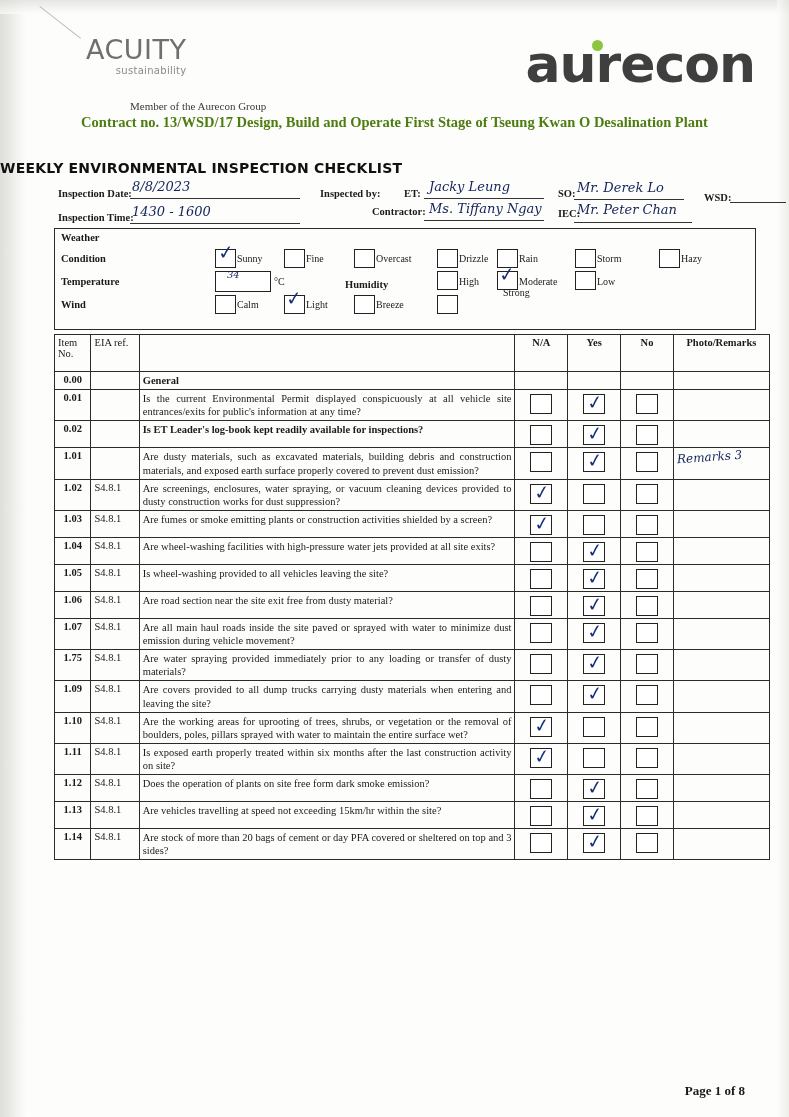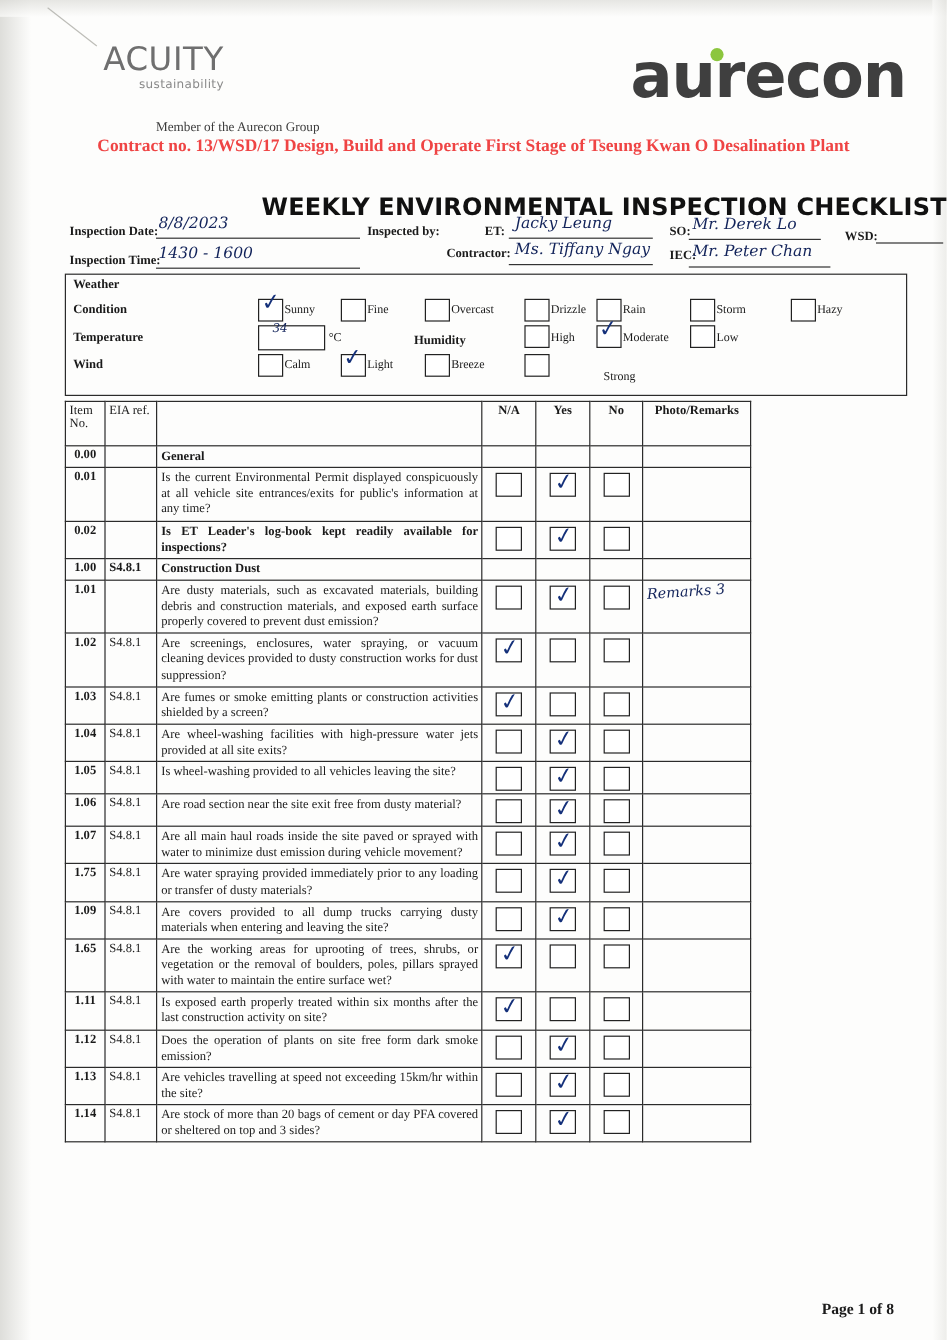--- a/index.html
+++ b/index.html
@@ -130,29 +130,29 @@
     background: #8cc63e;
   }
 
   .contract-title {
     position: absolute;
     top: 114px; left: 0; right: 0;
     text-align: center;
     font-family: "Liberation Serif", serif;
     font-weight: bold;
     font-size: 14.5px;
-    color: #ef4444;
+    color: #4d7c0f;
   }
   .doc-title {
     position: absolute;
     top: 160px; left: 0; right: 0;
-    text-align: right;
+    text-align: left;
     font-family: "DejaVu Sans", sans-serif;
     font-weight: bold;
-    font-size: 20px;
+    font-size: 14px;
     letter-spacing: .2px;
     color: #111;
   }
 
   
   .meta {
     position: absolute;
     top: 182px; left: 54px; right: 36px;
     height: 48px;
     font-size: 11px;
@@ -221,21 +221,21 @@
     position: absolute;
     width: 54px; height: 19px;
     border: 1px solid #222;
     background: #fff;
   }
 
   
   table.checklist {
     position: absolute;
     left: 54px; top: 334px;
-    width: 572px;
+    width: 716px;
     border-collapse: collapse;
     font-size: 10.5px;
     font-family: "Liberation Serif", serif;
   }
   table.checklist th, table.checklist td {
     border: 1px solid #2b2b2b;
     vertical-align: top;
     padding: 2px 3px;
   }
   .c-item { width: 30px; text-align: center; font-weight: bold; }
@@ -308,21 +308,21 @@
 
   <div class="meta">
     <span class="meta-label" style="left:4px; top:6px;">Inspection Date:</span>
     <span class="hand" style="left:78px; top:-3px;">8/8/2023</span>
     <span class="rule" style="left:76px; top:16px; width:170px;"></span>
 
     <span class="meta-label" style="left:4px; top:30px;">Inspection Time:</span>
     <span class="hand" style="left:78px; top:22px;">1430 - 1600</span>
     <span class="rule" style="left:76px; top:41px; width:170px;"></span>
 
-    <span class="meta-label" style="left:252px; top:6px;">Inspected by:</span>
+    <span class="meta-label" style="left:266px; top:6px;">Inspected by:</span>
 
     <span class="meta-label" style="left:350px; top:6px;">ET:</span>
     <span class="hand" style="left:375px; top:-3px;">Jacky Leung</span>
     <span class="rule" style="left:370px; top:16px; width:120px;"></span>
 
     <span class="meta-label" style="left:302px; top:24px;margin-left:16px;">Contractor:</span>
     <span class="hand" style="left:375px; top:19px;">Ms. Tiffany Ngay</span>
     <span class="rule" style="left:370px; top:38px; width:120px;"></span>
 
     <span class="meta-label" style="left:504px; top:6px;">SO:</span>
@@ -373,21 +373,21 @@
 
     <div class="wrow-label" style="top:70px;">Wind</div>
     <div class="cbx" style="left:160px; top:66px;"></div>
     <div class="wopt" style="left:182px; top:70px;">Calm</div>
     <div class="cbx" style="left:229px; top:66px;"></div>
     <div class="tick" style="left:231px; top:60px;">✓</div>
     <div class="wopt" style="left:251px; top:70px;">Light</div>
     <div class="cbx" style="left:299px; top:66px;"></div>
     <div class="wopt" style="left:321px; top:70px;text-align:right;">Breeze</div>
     <div class="cbx" style="left:382px; top:66px;"></div>
-    <div class="wopt" style="left:404px; top:80px;padding-left:44px;">Strong</div>
+    <div class="wopt" style="left:404px; top:58px;padding-left:44px;">Strong</div>
   </div>
 
   <table class="checklist">
     <tbody id="checklist-body">
       <tr class="hdr">
         <td class="c-item">
           <div>Item</div>
           <div>No.</div>
         </td>
         <td class="c-eia">EIA ref.</td>
@@ -429,29 +429,20 @@
             <div class="cb-wrap"><span class="cb"></span></div>
           </td>
           <td class="c-yes cell-center">
             <div class="cb-wrap"><span class="cb"></span><span class="cb-tick">✓</span></div>
           </td>
           <td class="c-no cell-center">
             <div class="cb-wrap"><span class="cb"></span></div>
           </td>
           <td class="c-photo"></td>
         </tr>
-        <tr class="section-row">
-          <td class="c-item">1.00</td>
-          <td class="c-eia">S4.8.1</td>
-          <td class="c-desc it-bold">Construction Dust</td>
-          <td class="c-na cell-center"></td>
-          <td class="c-yes cell-center"></td>
-          <td class="c-no cell-center"></td>
-          <td class="c-photo"></td>
-        </tr>
         <tr>
           <td class="c-item">1.01</td>
           <td class="c-eia"></td>
           <td class="c-desc">Are dusty materials, such as excavated materials, building debris and construction materials, and exposed earth surface properly covered to prevent dust emission?</td>
           <td class="c-na cell-center">
             <div class="cb-wrap"><span class="cb"></span></div>
           </td>
           <td class="c-yes cell-center">
             <div class="cb-wrap"><span class="cb"></span><span class="cb-tick">✓</span></div>
           </td>
@@ -574,21 +565,21 @@
           </td>
           <td class="c-yes cell-center">
             <div class="cb-wrap"><span class="cb"></span><span class="cb-tick">✓</span></div>
           </td>
           <td class="c-no cell-center">
             <div class="cb-wrap"><span class="cb"></span></div>
           </td>
           <td class="c-photo"></td>
         </tr>
         <tr>
-          <td class="c-item">1.65</td>
+          <td class="c-item">1.10</td>
           <td class="c-eia">S4.8.1</td>
           <td class="c-desc">Are the working areas for uprooting of trees, shrubs, or vegetation or the removal of boulders, poles, pillars sprayed with water to maintain the entire surface wet?</td>
           <td class="c-na cell-center">
             <div class="cb-wrap"><span class="cb"></span><span class="cb-tick">✓</span></div>
           </td>
           <td class="c-yes cell-center">
             <div class="cb-wrap"><span class="cb"></span></div>
           </td>
           <td class="c-no cell-center">
             <div class="cb-wrap"><span class="cb"></span></div>

